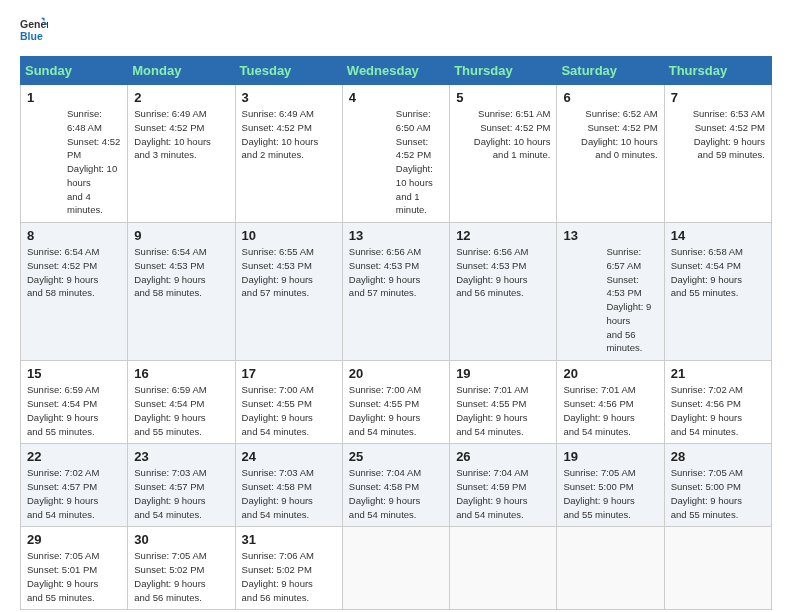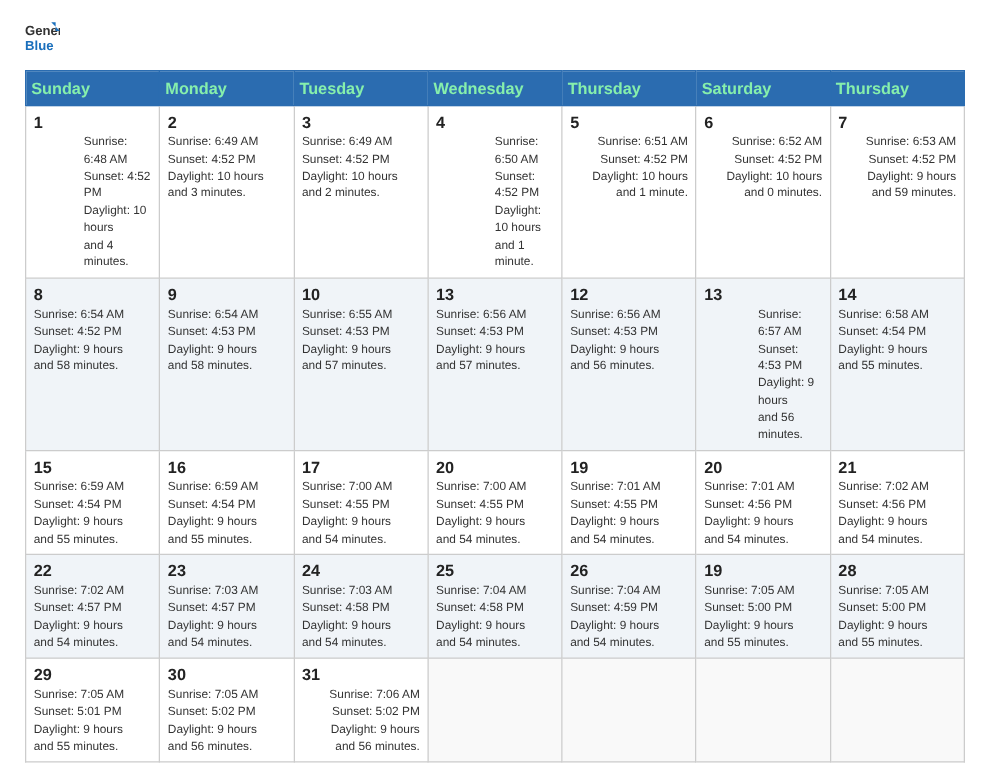--- a/index.html
+++ b/index.html
@@ -332,21 +332,21 @@
           </td>
           <td>
             <span class="day-number">30</span>
             <div class="day-info" style="white-space: pre-line;">Sunrise: 7:05 AM
 Sunset: 5:02 PM
 Daylight: 9 hours
 and 56 minutes.</div>
           </td>
           <td>
             <span class="day-number">31</span>
-            <div class="day-info" style="white-space: pre-line; text-align: right;">Sunrise: 7:06 AM
+            <div class="day-info" style="white-space: pre-line;">Sunrise: 7:06 AM
 Sunset: 5:02 PM
 Daylight: 9 hours
 and 56 minutes.</div>
           </td>
           <td class="empty-cell"></td>
           <td class="empty-cell"></td>
           <td class="empty-cell"></td>
           <td class="empty-cell"></td>
         </tr>
       </tbody>

